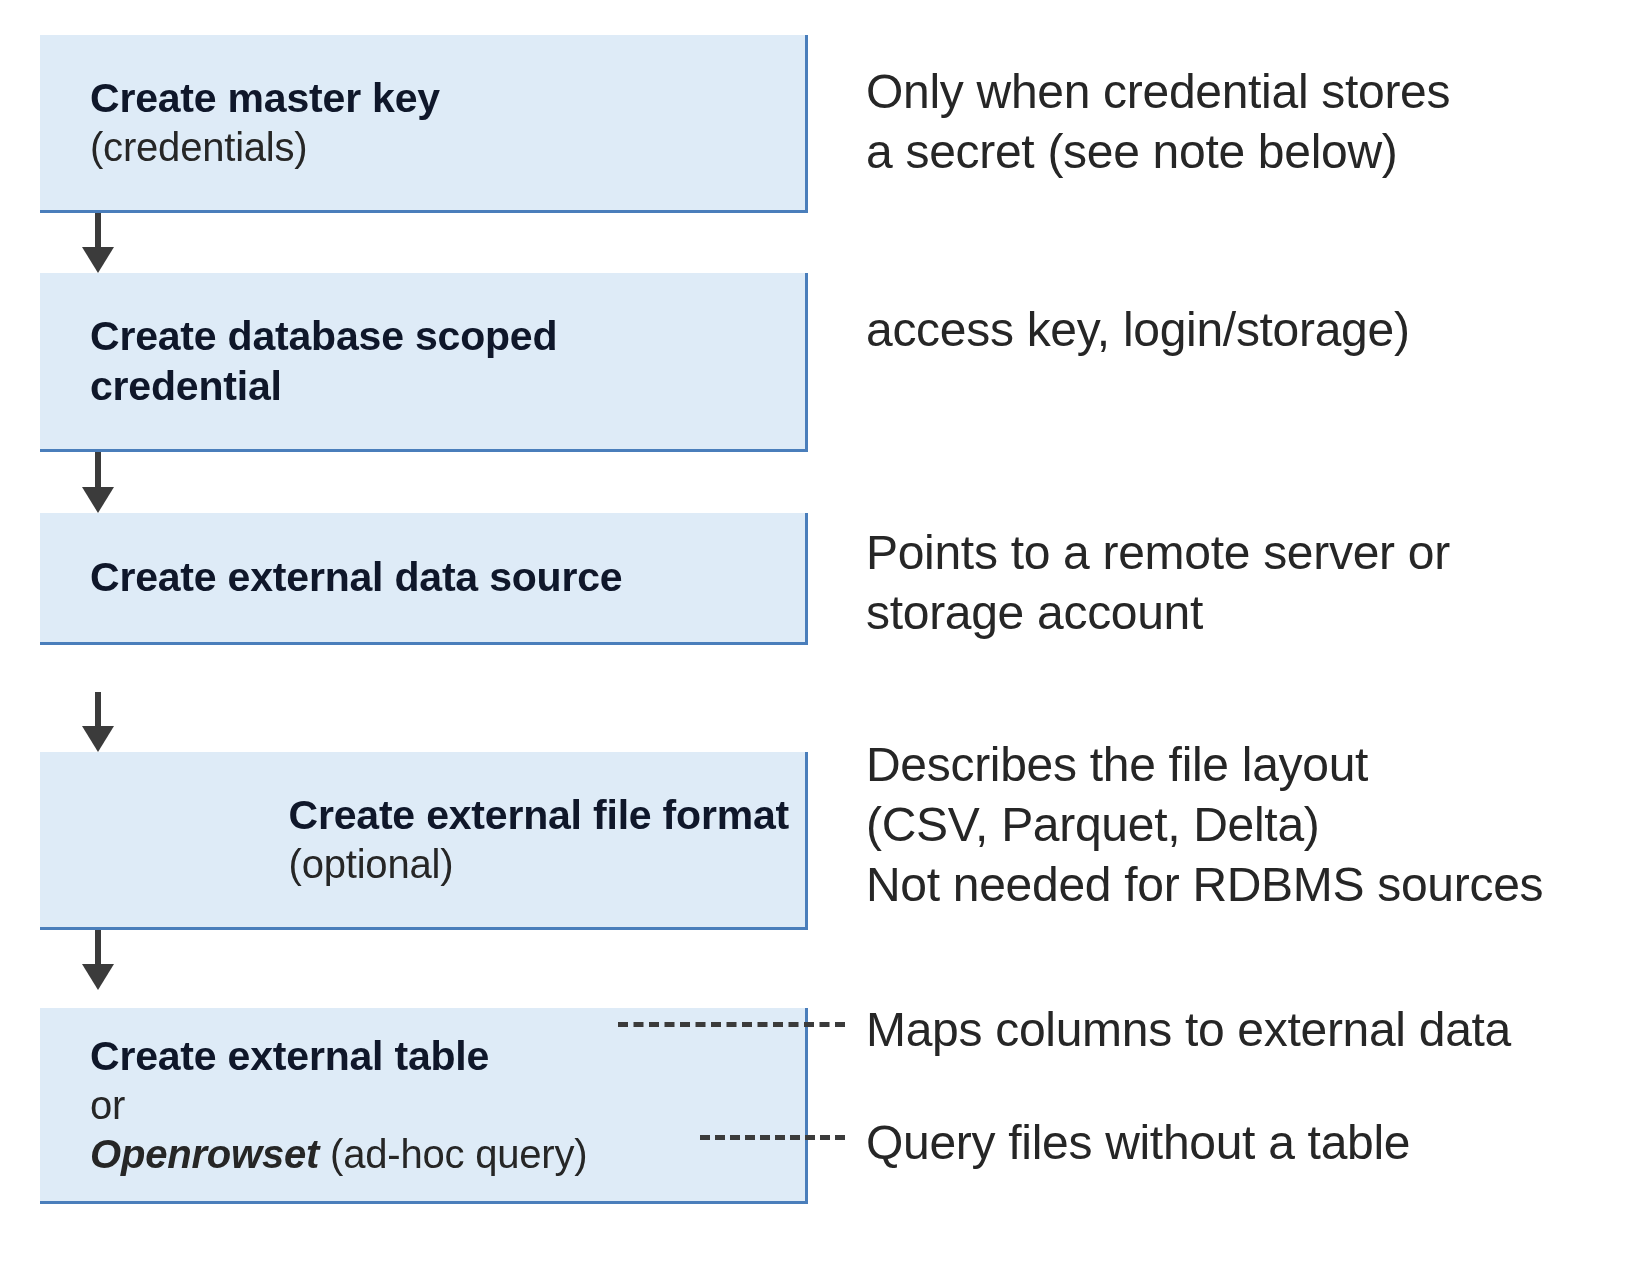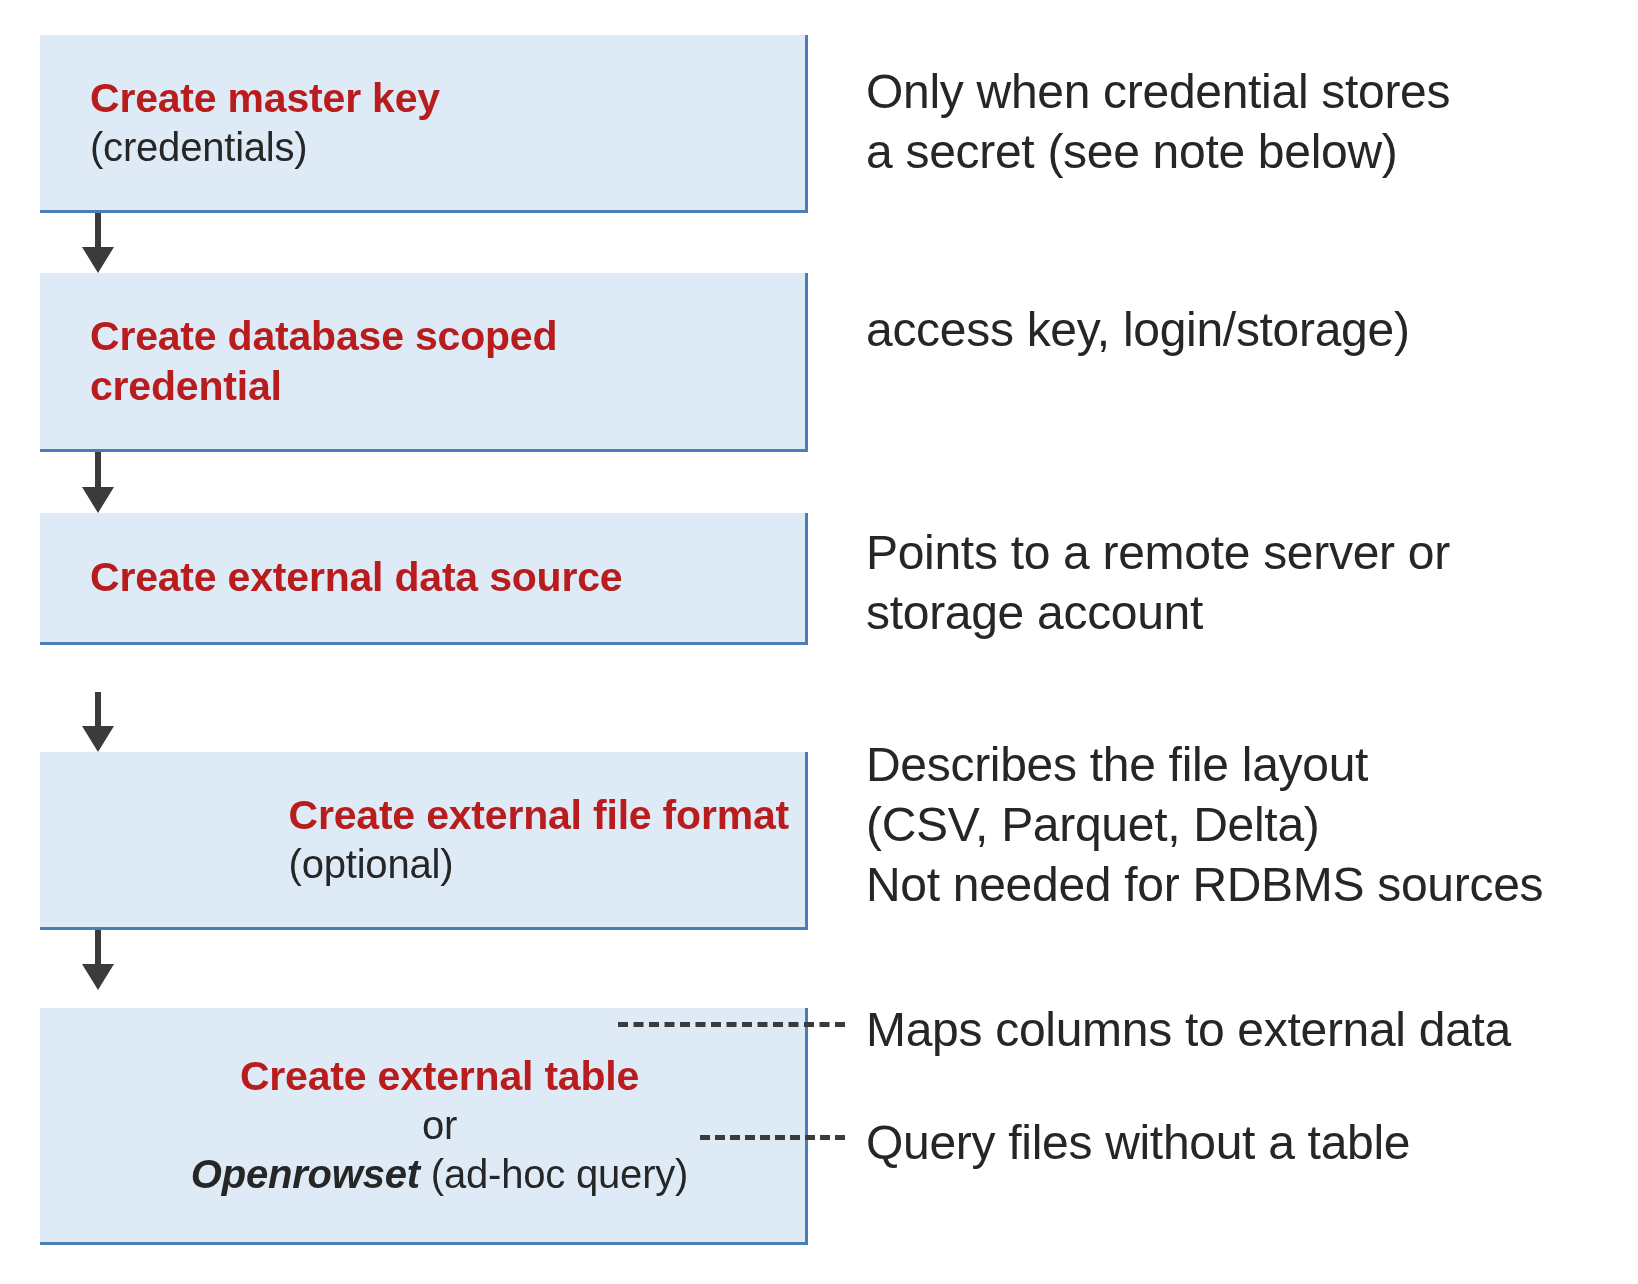--- a/index.html
+++ b/index.html
@@ -34,21 +34,21 @@
     justify-content: center;
   }
   .step-inner {
     padding-left: 50px;
     padding-right: 16px;
   }
   .step-title {
     font-size: 41px;
     font-weight: bold;
     line-height: 1.22;
-    color: #b91c1c;
+    color: #0f172a;
     letter-spacing: -0.2px;
   }
   .step-sub {
     font-size: 40px;
     font-weight: normal;
     line-height: 1.22;
     color: #262626;
     letter-spacing: -0.2px;
   }
 
@@ -158,21 +158,21 @@
     <div class="note-line">Describes the file layout</div>
     <div class="note-line">(CSV, Parquet, Delta)</div>
     <div class="note-line">Not needed for RDBMS sources</div>
   </div>
 
   <div class="arrow" style="top:930px; height:60px;">
     <div class="shaft" style="height:36px;"></div>
     <div class="head" style="top:34px;"></div>
   </div>
 
-  <div class="step-box" style="top:1008px; height:237px;text-align:center;">
+  <div class="step-box" style="top:1008px; height:196px;">
     <div class="step-inner">
       <div class="step-title">Create external table</div>
       <div class="step-sub">or</div>
       <div class="step-sub"><span class="bold-inline">Openrowset</span><span> (ad-hoc query)</span></div>
     </div>
   </div>
 
   <div class="dash" style="left:618px; top:1022px; width:227px;"></div>
   <div class="note" style="top:1000px;">
     <div class="note-line">Maps columns to external data</div>

